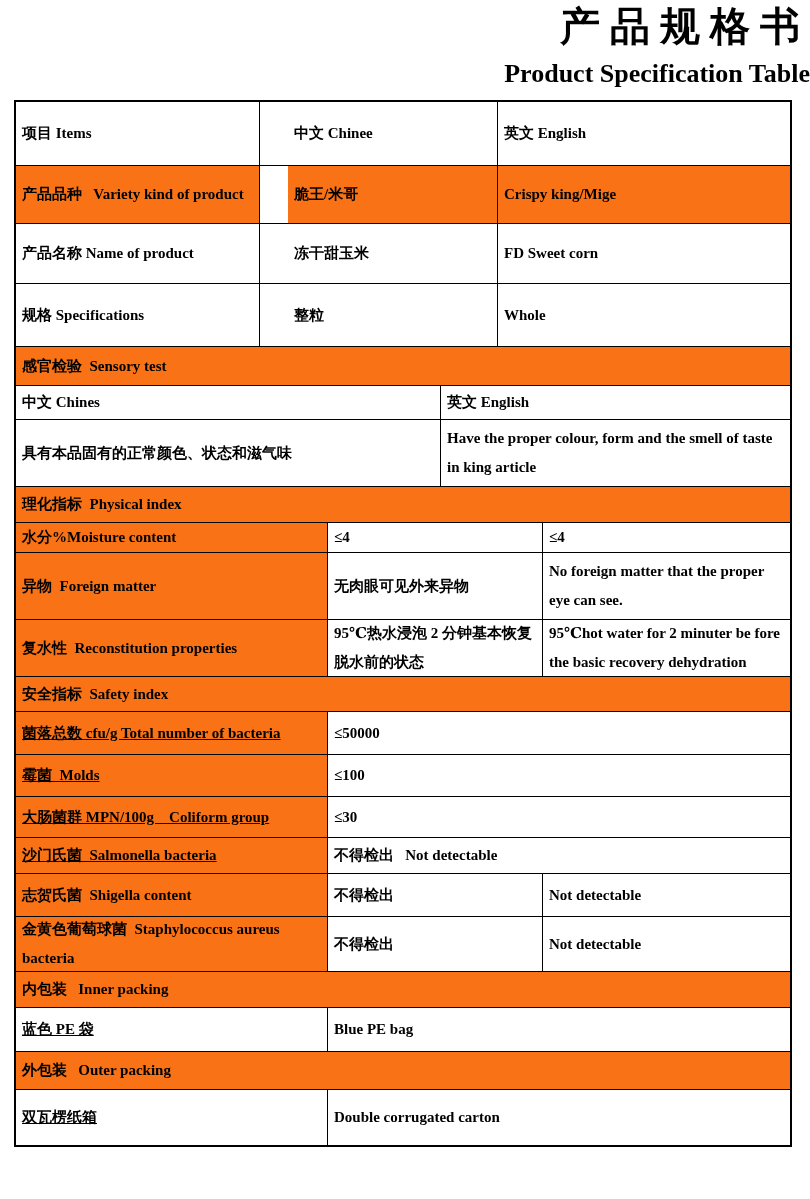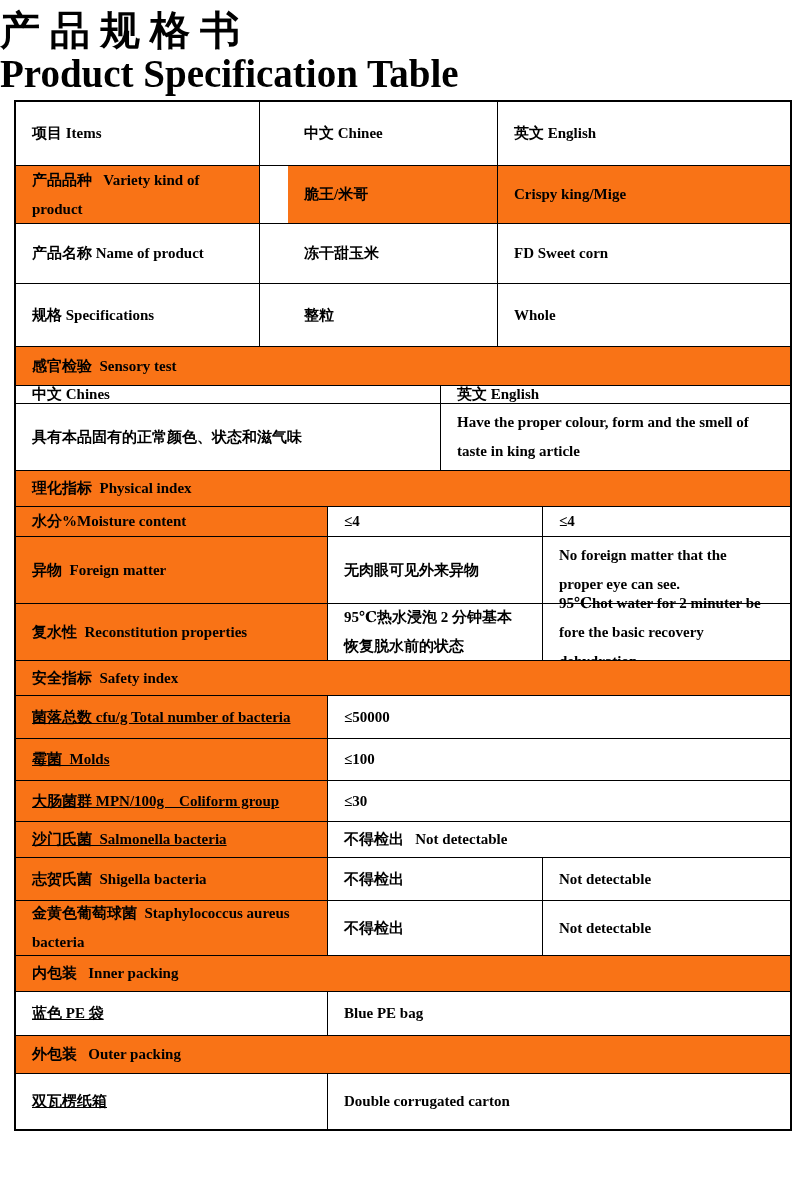--- a/index.html
+++ b/index.html
@@ -6,47 +6,47 @@
   html, body { background: #ffffff; }
   body {
     width: 810px; height: 1199px;
     font-family: "Liberation Serif", "DejaVu Serif", serif;
     color: #000;
     position: relative;
     overflow: hidden;
   }
   .title-zh {
     margin-top: 6px;
-    text-align: left;
+    text-align: right;
     font-size: 40px;
     font-weight: bold;
     letter-spacing: 10px;
     line-height: 48px;
-    font-family: Liberation Sans, sans-serif;
+    font-family: Liberation Mono, monospace;
   }
   .title-en {
-    text-align: left;
-    font-size: 39px;
+    text-align: right;
+    font-size: 26px;
     font-weight: bold;
     line-height: 40px;
     margin-bottom: 6px;
   }
   .tbl {
     width: 778px;
     margin-left: 14px;
     border: 2px solid #000;
   }
   .row {
     display: flex;
     border-bottom: 1px solid #000;
   }
   .row:last-child { border-bottom: none; }
   .cell {
     border-right: 1px solid #000;
-    padding: 2px 16px;
+    padding: 2px 6px;
     display: flex;
     align-items: center;
     white-space: pre-wrap;
     word-break: break-word;
     line-height: 29px;
     font-weight: bold;
     font-size: 15px;
   }
   .last { flex: 1 1 auto; border-right: none; }
   
@@ -87,21 +87,21 @@
   <div class="row" style="height:63px">
     <div class="cell cA1">规格 Specifications</div>
     <div class="cell cA2">整粒</div>
     <div class="cell last">Whole</div>
   </div>
 
   <div class="row" style="height:39px">
     <div class="cell last g">感官检验  Sensory test</div>
   </div>
 
-  <div class="row" style="height:18px">
+  <div class="row" style="height:34px">
     <div class="cell cB1">中文 Chines</div>
     <div class="cell last">英文 English</div>
   </div>
 
   <div class="row" style="height:67px">
     <div class="cell cB1">具有本品固有的正常颜色、状态和滋气味</div>
     <div class="cell last">Have the proper colour, form and the smell of taste in king article</div>
   </div>
 
   <div class="row" style="height:36px">
@@ -144,21 +144,21 @@
     <div class="cell cD1 g">大肠菌群 MPN/100g    Coliform group</div>
     <div class="cell last">≤30</div>
   </div>
 
   <div class="row" style="height:36px">
     <div class="cell cD1 g">沙门氏菌  Salmonella bacteria</div>
     <div class="cell last">不得检出   Not detectable</div>
   </div>
 
   <div class="row" style="height:43px">
-    <div class="cell cC1 g">志贺氏菌  Shigella bacteria</div>
+    <div class="cell cC1 g">志贺氏菌  Shigella content</div>
     <div class="cell cC2">不得检出</div>
     <div class="cell last">Not detectable</div>
   </div>
 
   <div class="row" style="height:55px">
     <div class="cell cC1 g">金黄色葡萄球菌  Staphylococcus aureus bacteria</div>
     <div class="cell cC2">不得检出</div>
     <div class="cell last">Not detectable</div>
   </div>
 

